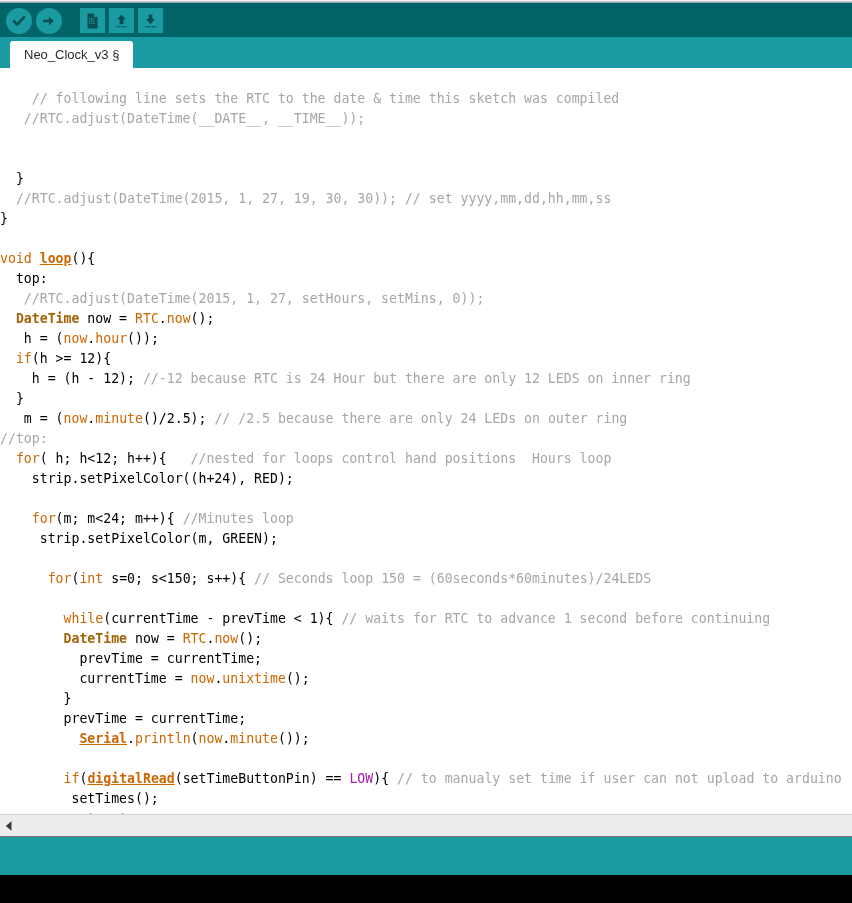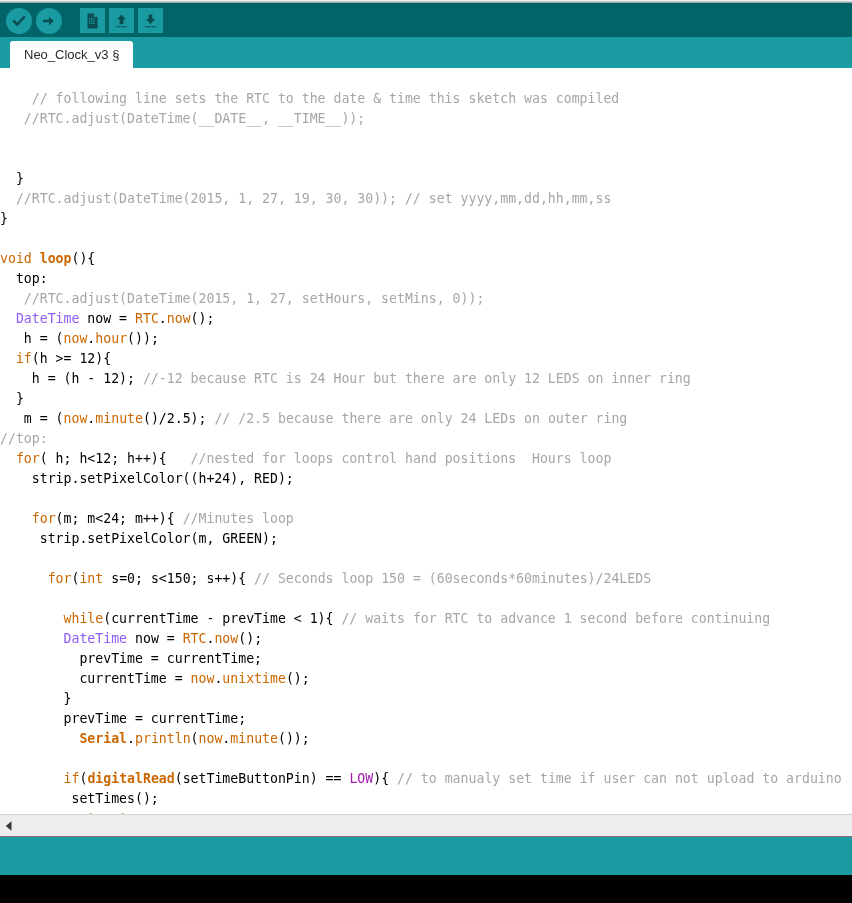--- a/index.html
+++ b/index.html
@@ -96,22 +96,22 @@
     font-size: 13.2px;
     line-height: 20px;
     color: #000000;
     white-space: pre;
     tab-size: 2;
     margin-top: 17px;
   }
   .ln { height: 20px; white-space: pre; }
   .cm { color: #a6a6a6; }           
   .kw { color: #cc6600; text-align: center; }           
-  .kwb { color: #cc6600; font-weight: bold; } 
-  .ty { color: #8b5cf6; }           
+  .kwb { color: #cc6600; font-weight: bold; text-decoration: underline; } 
+  .ty { color: #a16207; font-weight: bold; }           
   .lit { color: #a21caf; }          
   .plain { color: #000000; }
 
   
   .hscroll {
     height: 23px;
     flex: 0 0 auto;
     background: #ededed;
     border-top: 1px solid #d0d0d0;
     border-bottom: 1px solid #8d6e7a;

